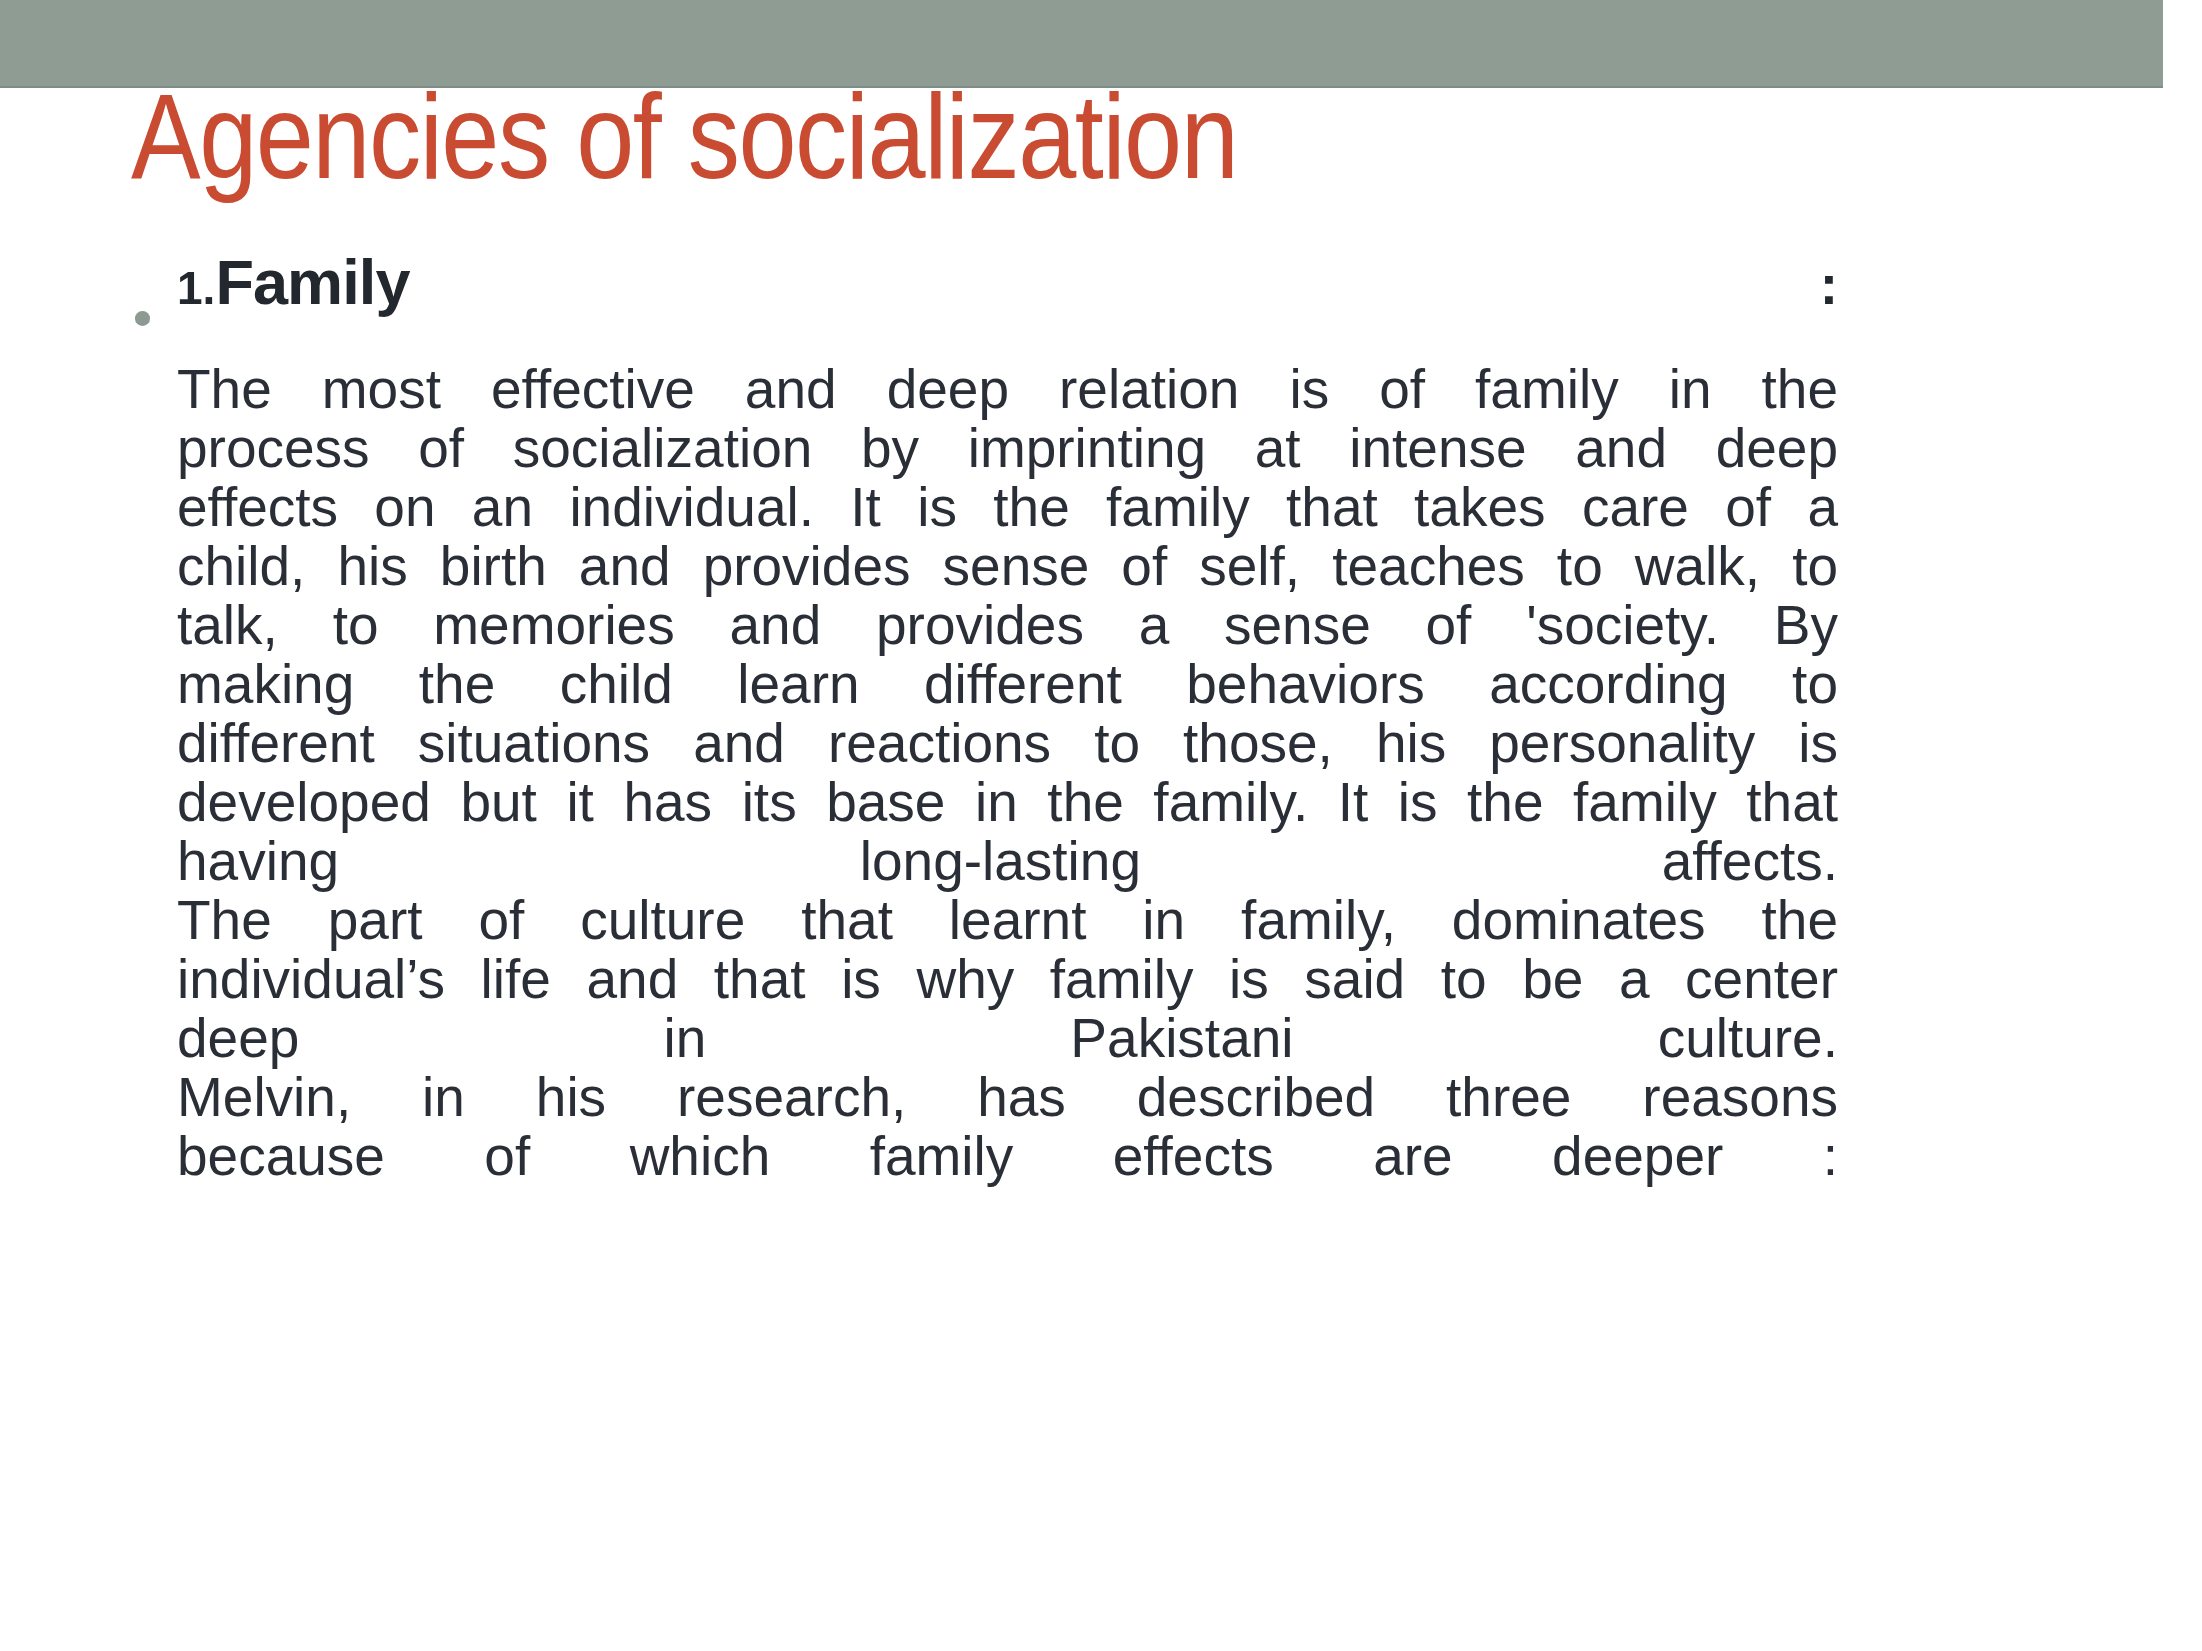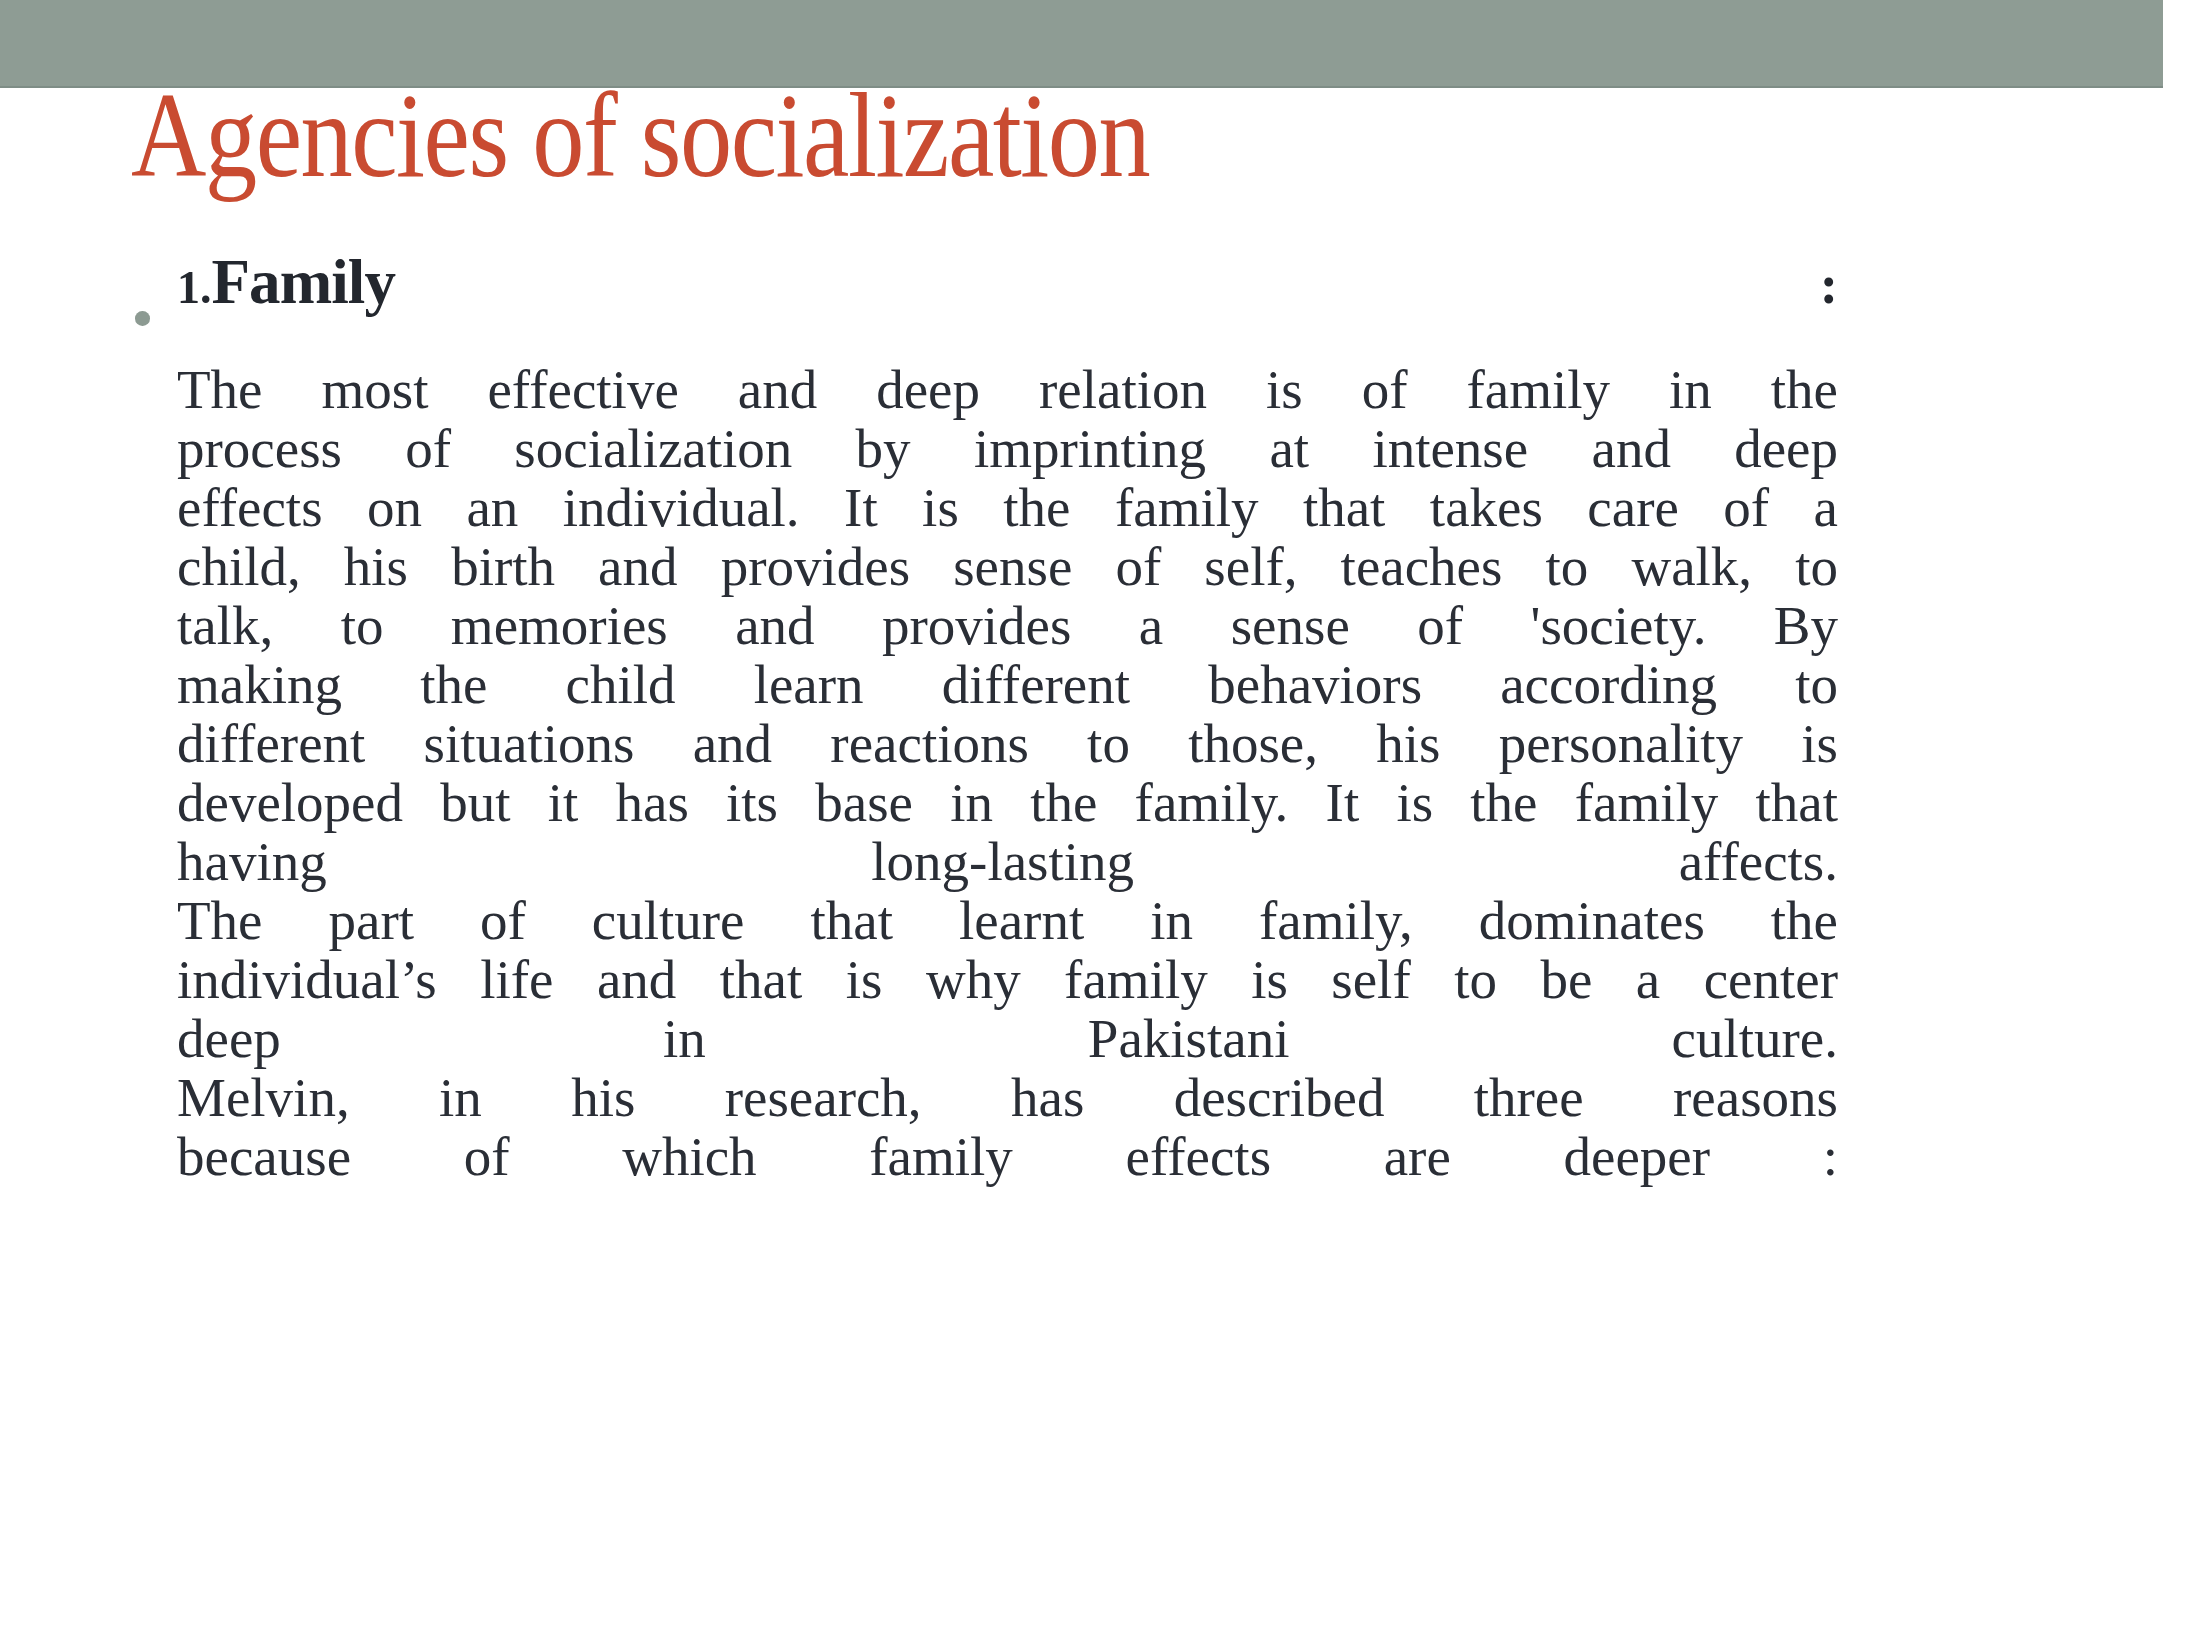--- a/index.html
+++ b/index.html
@@ -2,21 +2,21 @@
 <html style="font-size:13.8px"><head>
 <meta charset="utf-8">
 <style>
   html, body { margin: 0; padding: 0; background: #ffffff; }
   .slide {
     position: relative;
     width: 2163px;
     height: 1652px;
     background: #ffffff;
     overflow: hidden;
-    font-family: Liberation Serif, serif;
+    font-family: Liberation Sans, sans-serif;
   }
   .top-bar {
     position: absolute;
     left: 0; top: 0;
     width: 100%;
     height: 86px;
     background: #8e9c94;
     border-bottom: 2.6px solid #7e8d86;
   }
   .slide-title {
@@ -103,20 +103,20 @@
     <div class="jline">The most effective and deep relation is of family in the</div>
     <div class="jline">process of socialization by imprinting at intense and deep</div>
     <div class="jline">effects on an individual. It is the family that takes care of a</div>
     <div class="jline">child, his birth and provides sense of self, teaches to walk, to</div>
     <div class="jline">talk, to memories and provides a sense of 'society. By</div>
     <div class="jline">making the child learn different behaviors according to</div>
     <div class="jline">different situations and reactions to those, his personality is</div>
     <div class="jline">developed but it has its base in the family. It is the family that</div>
     <div class="jline">having long-lasting affects.</div>
     <div class="jline">The part of culture that learnt in family, dominates the</div>
-    <div class="jline">individual’s life and that is why family is self to be a center</div>
+    <div class="jline">individual’s life and that is why family is said to be a center</div>
     <div class="jline">deep in Pakistani culture.</div>
     <div class="jline">Melvin, in his research, has described three reasons</div>
     <div class="jline">because of which family effects are deeper :</div>
   </div>
 
 </div>
 
 
 </body></html>

